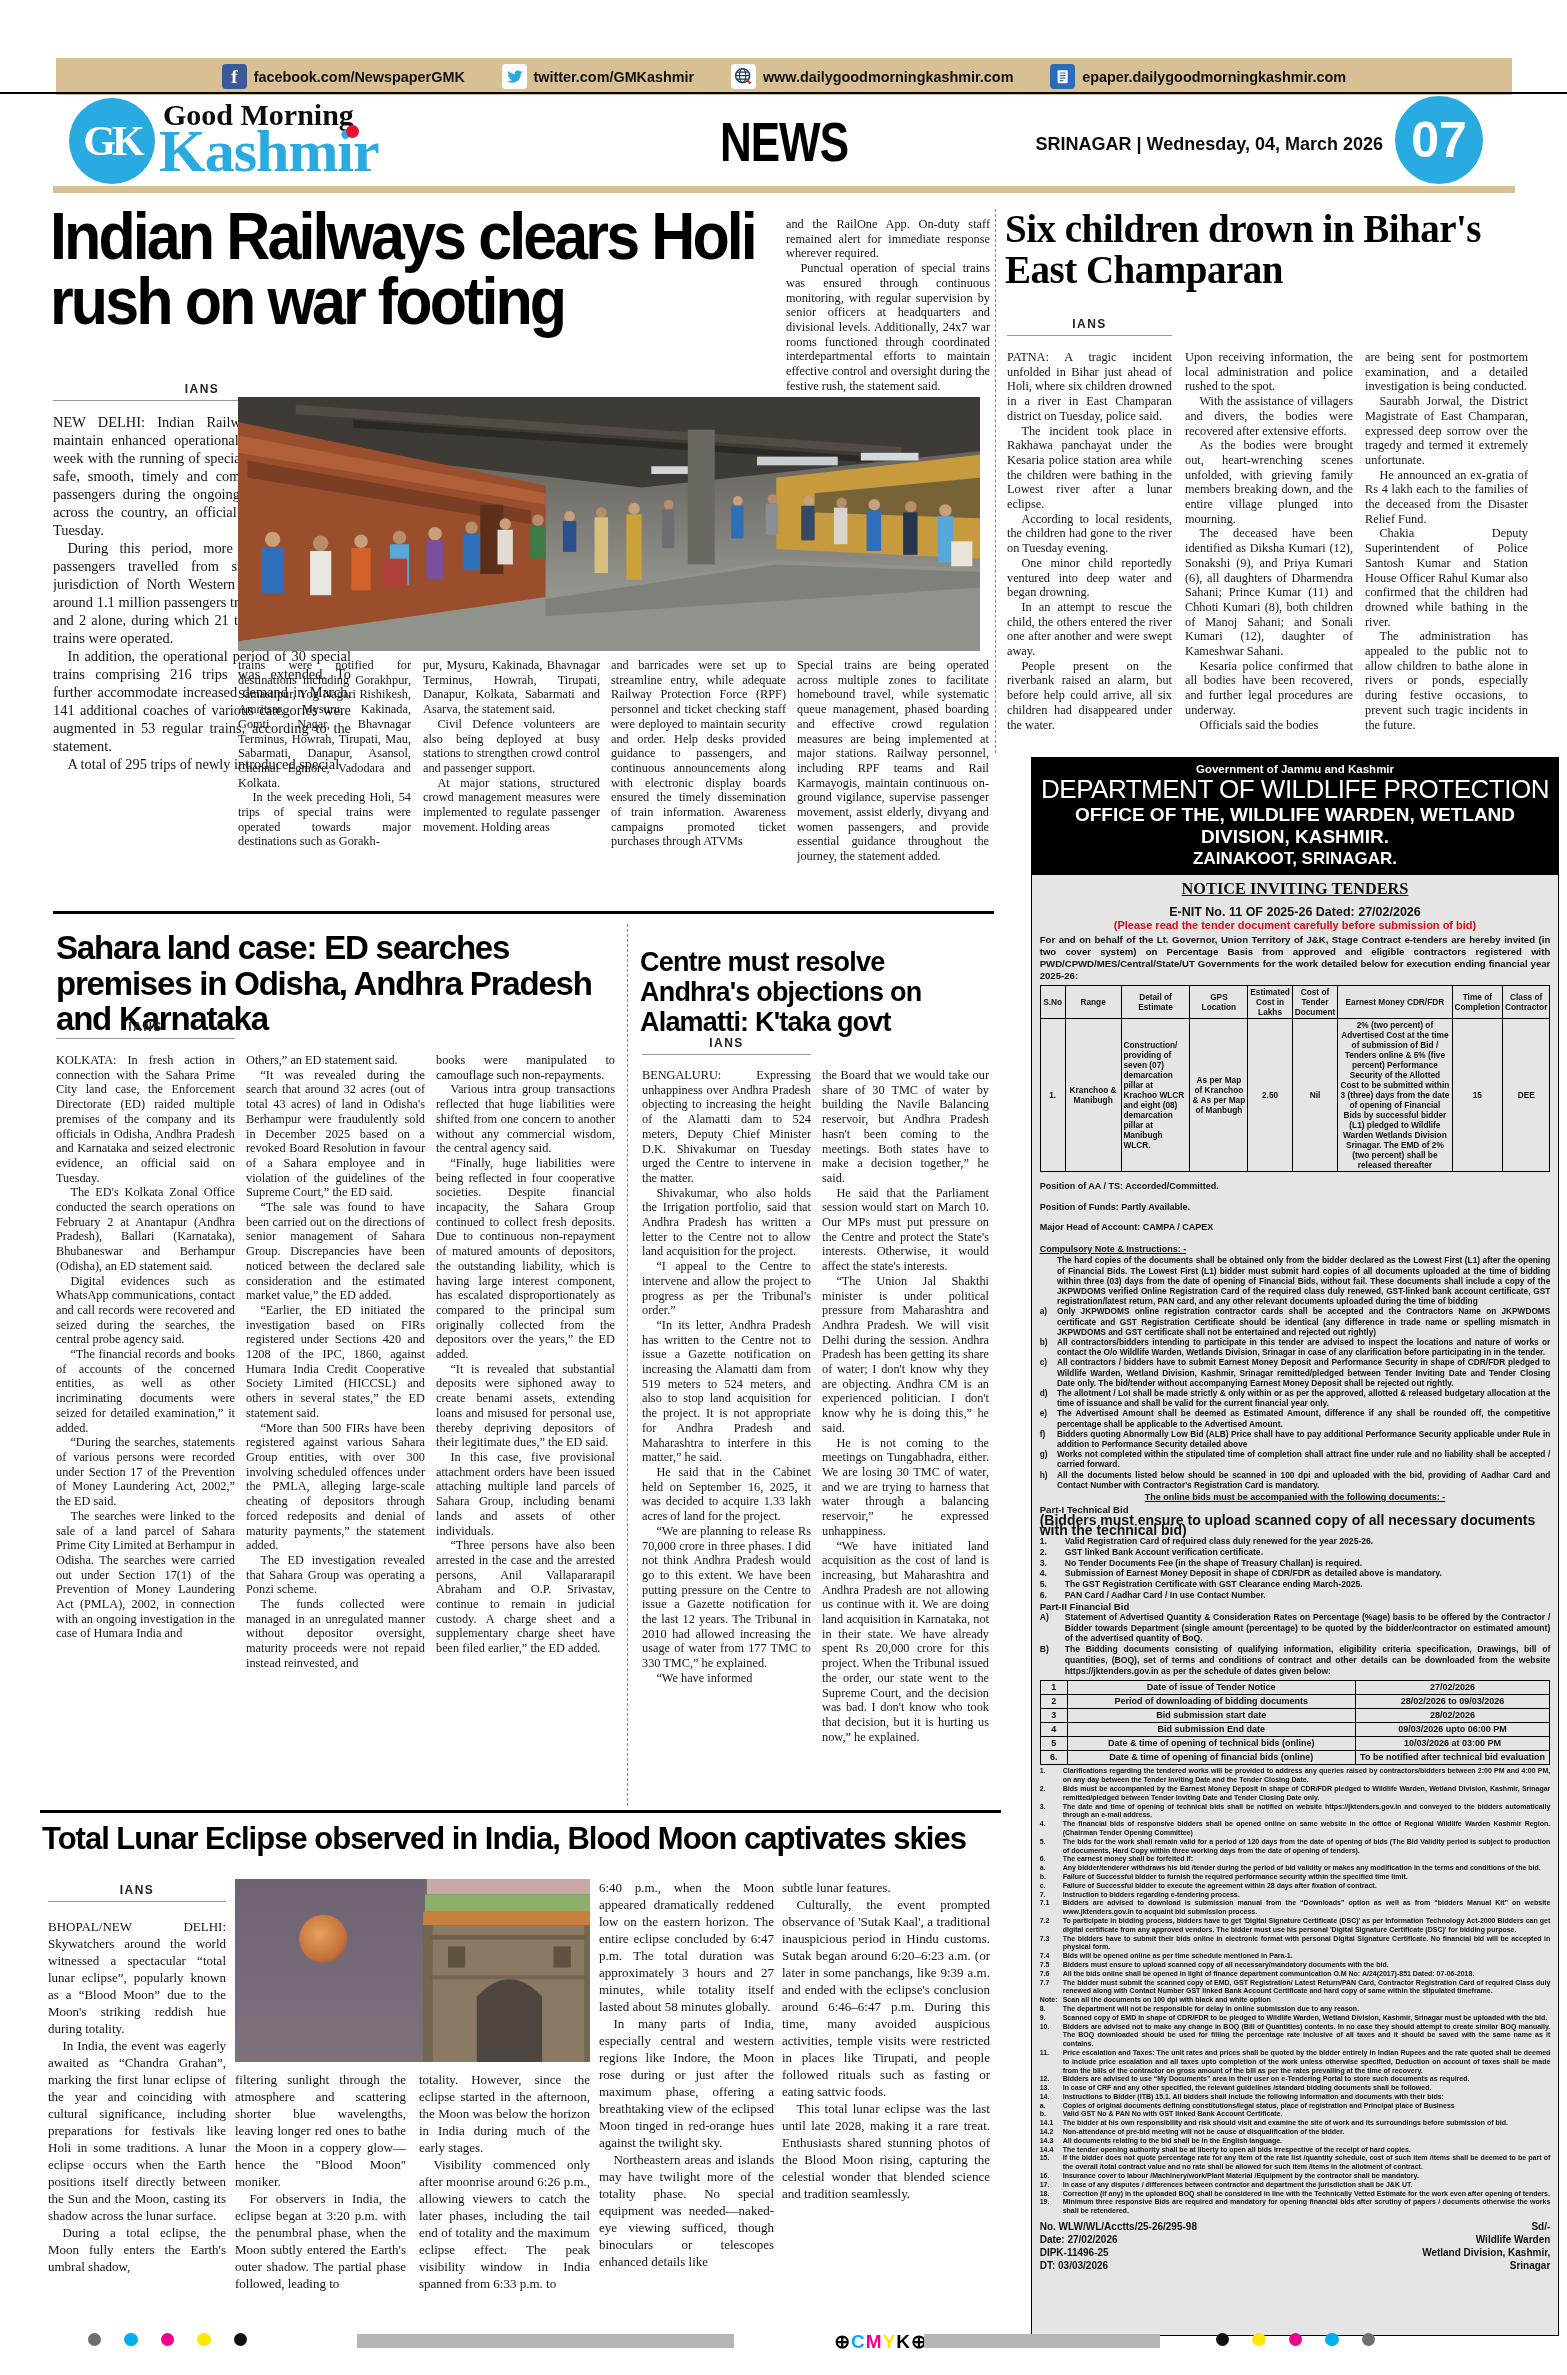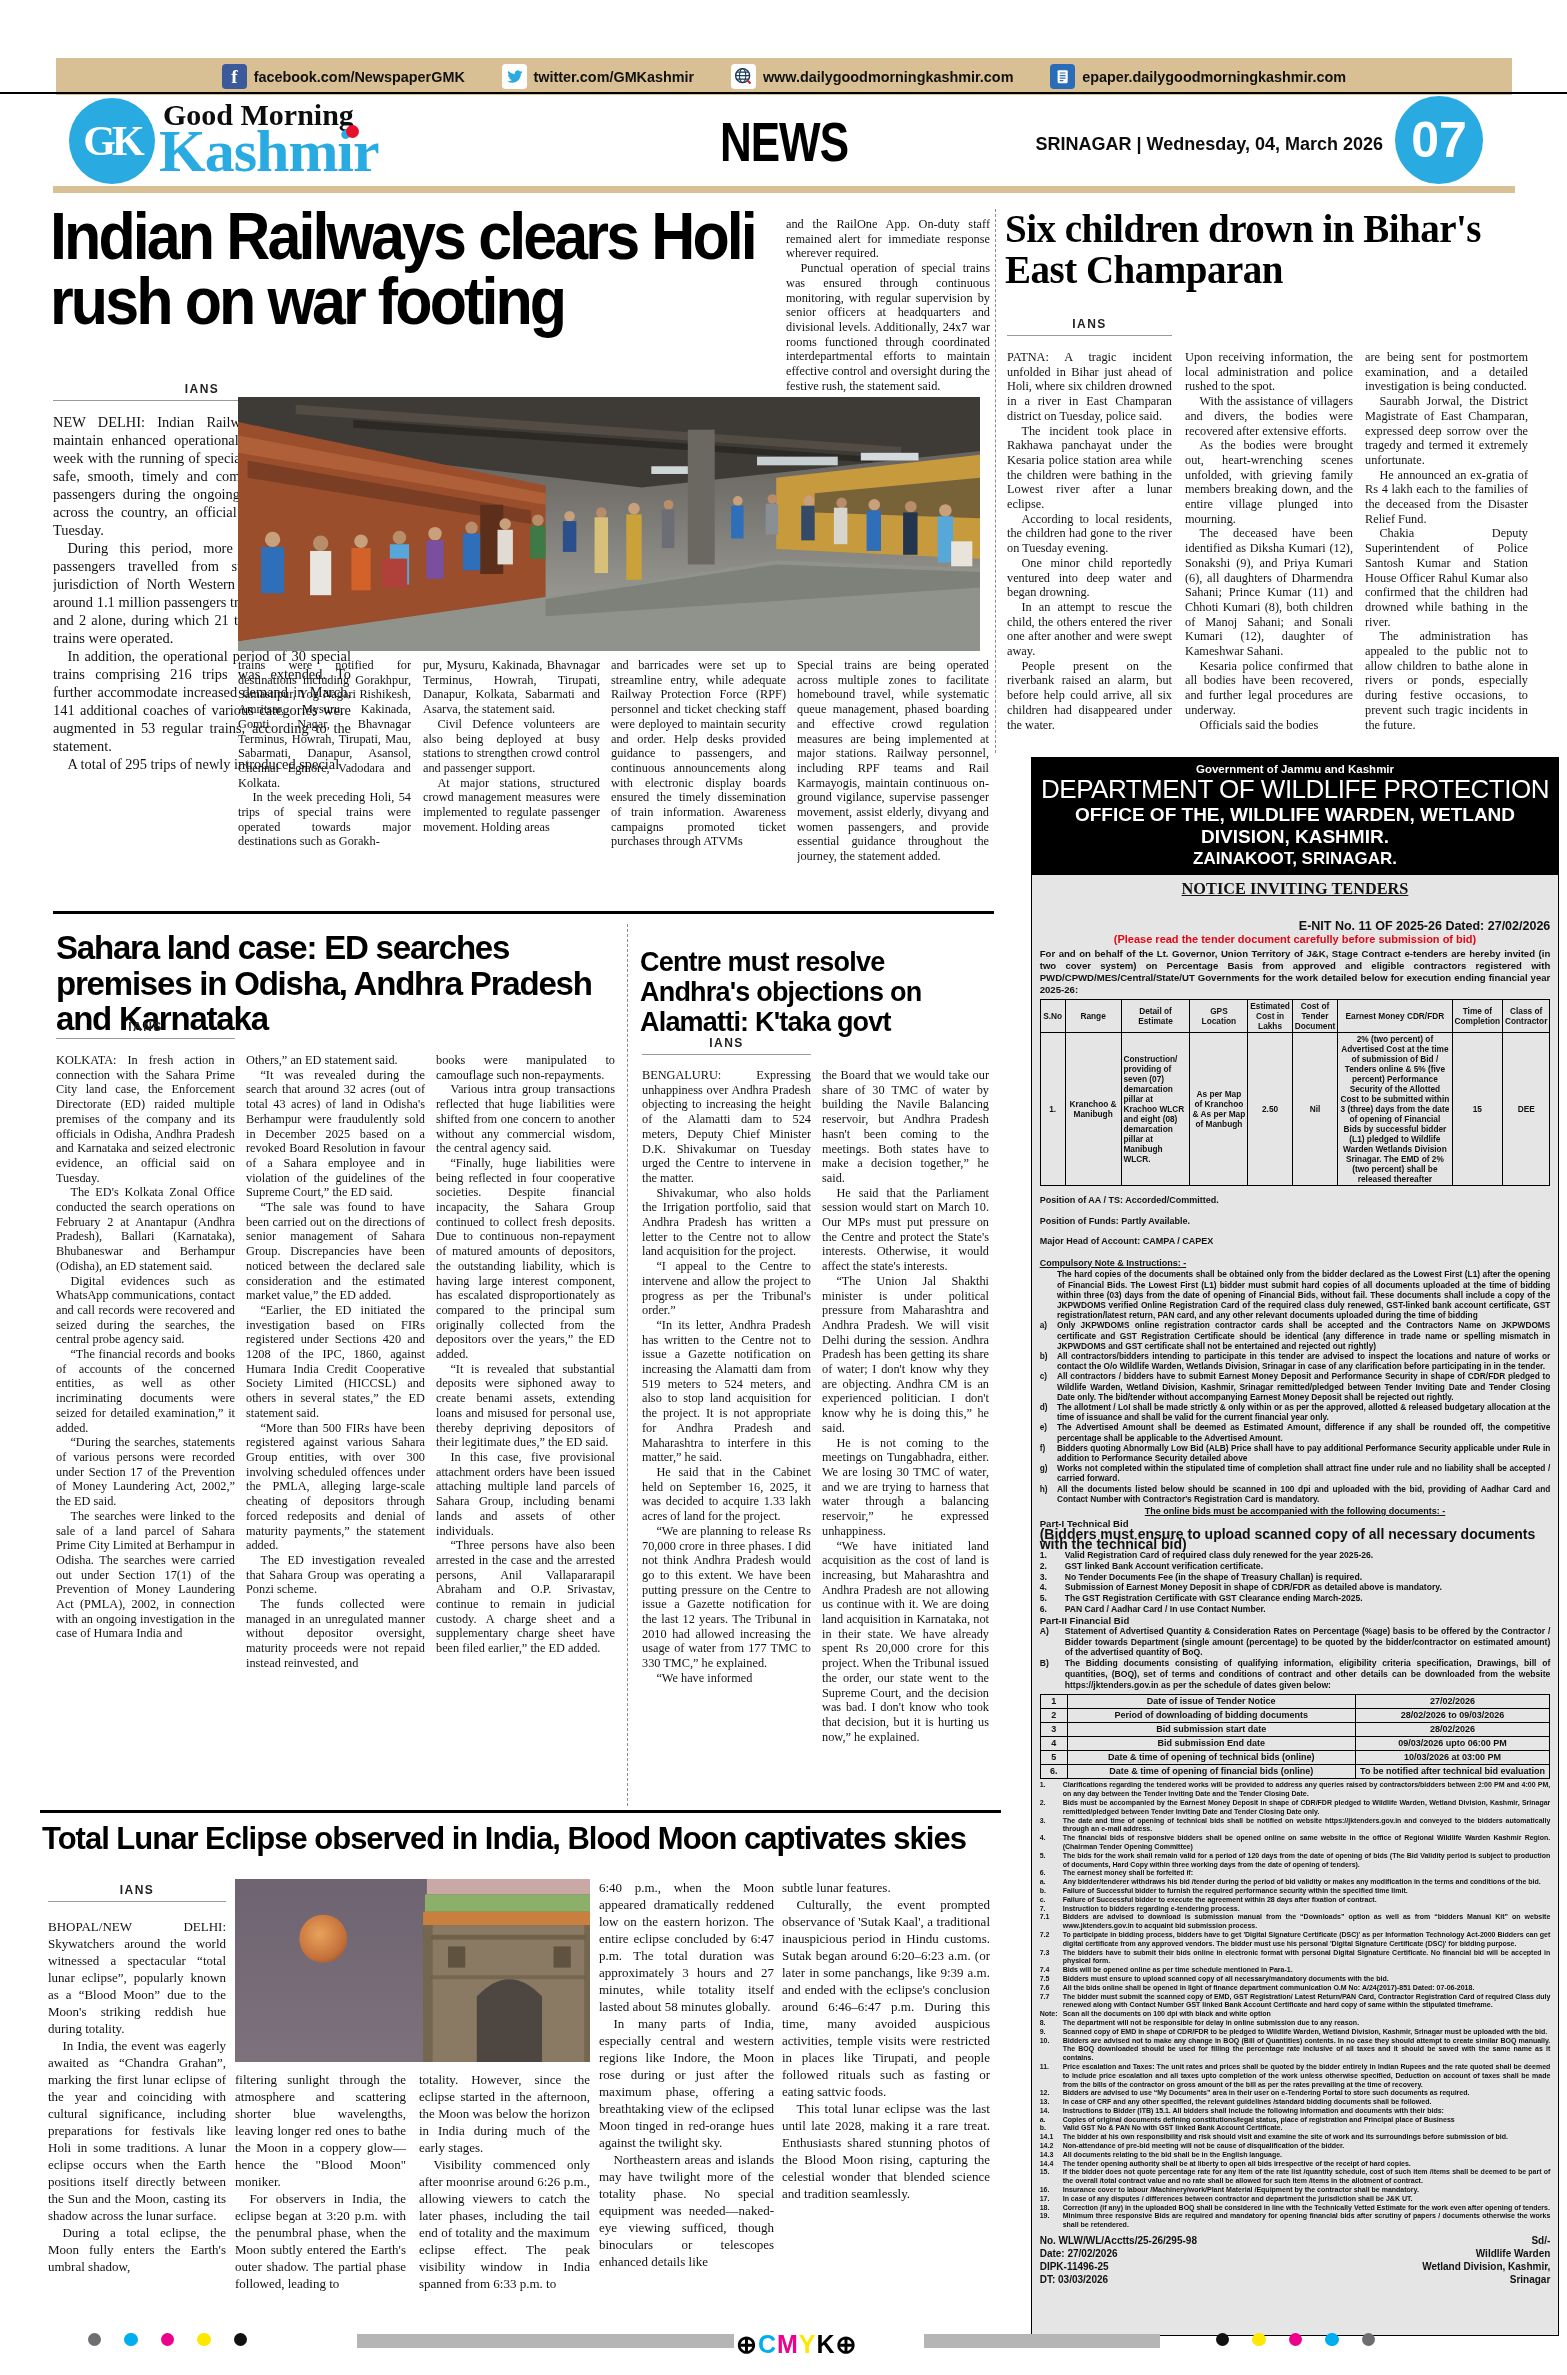--- a/index.html
+++ b/index.html
@@ -65,21 +65,21 @@
   
   .notice{left:1031px;top:757px;width:526px;height:1577px;border:1.9px solid #000;background:#e5e5e5;
           font-family:"Liberation Sans",sans-serif;font-weight:bold;overflow:hidden}
   .notice-head{background:#000;color:#fff;text-align:center;padding:4.8px 3.8px 6.7px}
   .nh1{font-size:11.5px}
   .nh2{font-size:26px;font-weight:400;line-height:1.12;letter-spacing:-0.5px}
   .nh3{font-size:19px;font-weight:900;line-height:1.18}
   .nh4{font-size:17px;font-weight:900;line-height:1.15}
   .notice-inner{padding:1.9px 7.7px 0 7.7px}
   .ntitle{text-align:center;font-family:"Liberation Serif",serif;font-size:16.3px;text-decoration:underline;margin-top:1.9px}
-  .nenit{text-align:right;font-size:12.5px;margin-top:20px}
+  .nenit{text-align:center;font-size:12.5px;margin-top:6px}
   .nwarn{text-align:center;font-size:11px;color:#e30613}
   .nintro{font-size:9.6px;line-height:12px;text-align:justify;margin-top:2.9px}
   table.ttable{width:100%;border-collapse:collapse;font-size:8.3px;line-height:10px;text-align:center;margin:3.8px 0 2.9px 0}
   table.ttable td{border:1px solid #000;padding:1px 1.9px;vertical-align:middle}
   table.ttable tr:first-child td{font-weight:bold}
   table.ttable tr:nth-child(2) td:nth-child(3){text-align:left}
   .npos{font-size:9px;line-height:11.5px}
   .ncomp{font-size:9px;line-height:12.5px;text-decoration:underline}
   .nrow{display:flex}
   .nmark{flex:0 0 17.3px}
@@ -95,22 +95,22 @@
   .notes{font-size:7px;line-height:8.8px;margin-top:1.9px}
   .notes .nmark{flex:0 0 23px}
   .nfoot{display:flex;justify-content:space-between;font-size:10px;line-height:13px;margin:3.8px 0 1.9px 0}
   .nfoot p{margin:0}
   .nsig{text-align:right}
 
   
   .dots{display:flex;gap:23px}
   .dot{width:13.4px;height:13.4px;border-radius:50%}
   .gbar{height:14.4px;background:#b5b5b5}
-  .cmyk{left:736px;top:2330px;width:192px;text-align:left;font-family:"Liberation Sans",sans-serif;
-        font-weight:900;font-size:25px;letter-spacing:1px}
+  .cmyk{left:736px;top:2330px;width:192px;text-align:right;font-family:"Liberation Sans",sans-serif;
+        font-weight:900;font-size:19px;letter-spacing:1px}
 </style>
 </head>
 <body>
 
 <div class="page">
 
   <div class="abs topbar">
     <span class="social">
       <span class="sicon fb">f</span>
       <span>facebook.com/NewspaperGMK</span>

